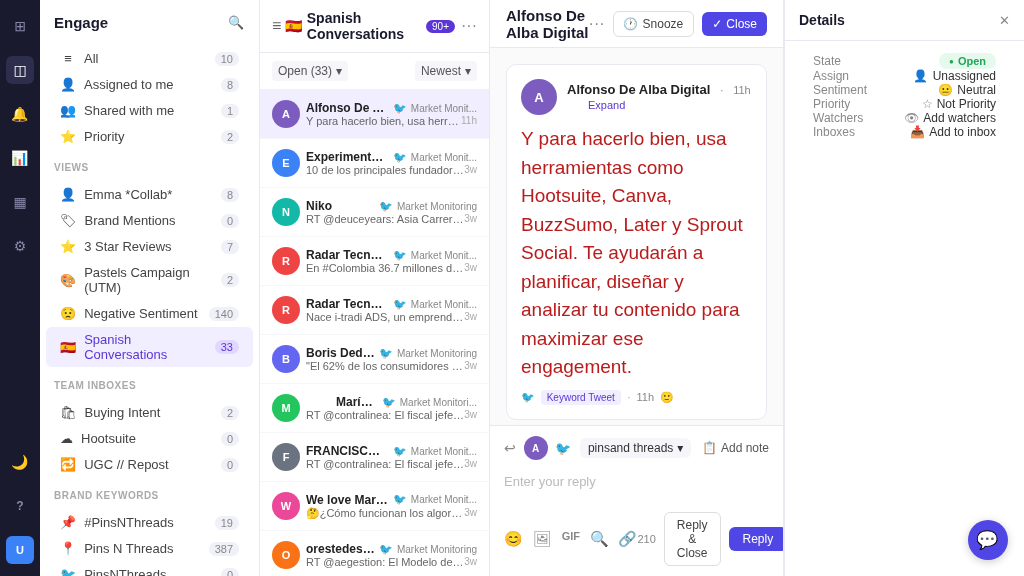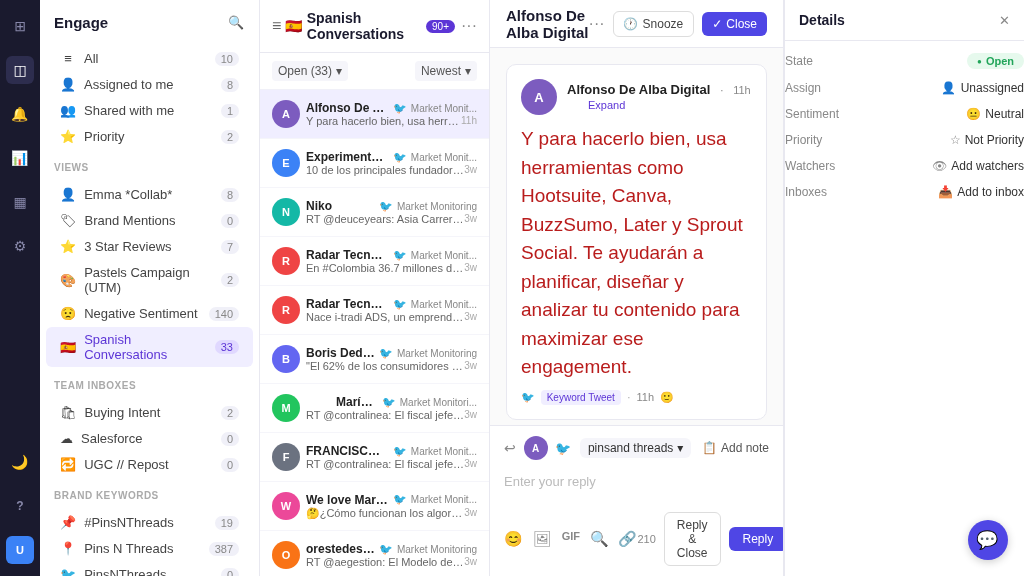--- a/index.html
+++ b/index.html
@@ -379,21 +379,21 @@
     }
     .details-header {
       padding: 12px 14px;
       display: flex;
       align-items: center;
       justify-content: space-between;
       border-bottom: 1px solid #e8e8f0;
     }
     .details-title { font-size: 14px; font-weight: 700; }
     .details-close { color: #888; cursor: pointer; }
-    .details-body { padding: 12px 0; display: flex; flex-direction: column; gap: 12px; }
+    .details-body { padding: 12px 28px; display: flex; flex-direction: column; }
     .detail-row {
       display: flex;
       align-items: center;
       justify-content: space-between;
     }
     .detail-label { font-size: 12px; color: #888; }
     .detail-value {
       display: flex;
       align-items: center;
       gap: 4px;
@@ -513,21 +513,21 @@
 
   <div class="sidebar-section-label">TEAM INBOXES</div>
   <div class="sidebar-section">
     <div class="sidebar-item">
       <span class="emoji">🛍</span>
       <span class="item-label">Buying Intent</span>
       <span class="item-count">2</span>
     </div>
     <div class="sidebar-item">
       <span class="emoji">☁</span>
-      <span class="item-label">Salesforce</span>
+      <span class="item-label">Hootsuite</span>
       <span class="item-count">0</span>
     </div>
     <div class="sidebar-item">
       <span class="emoji">🔁</span>
       <span class="item-label">UGC // Repost</span>
       <span class="item-count">0</span>
     </div>
   </div>
 
   <div class="sidebar-section-label">BRAND KEYWORDS</div>

